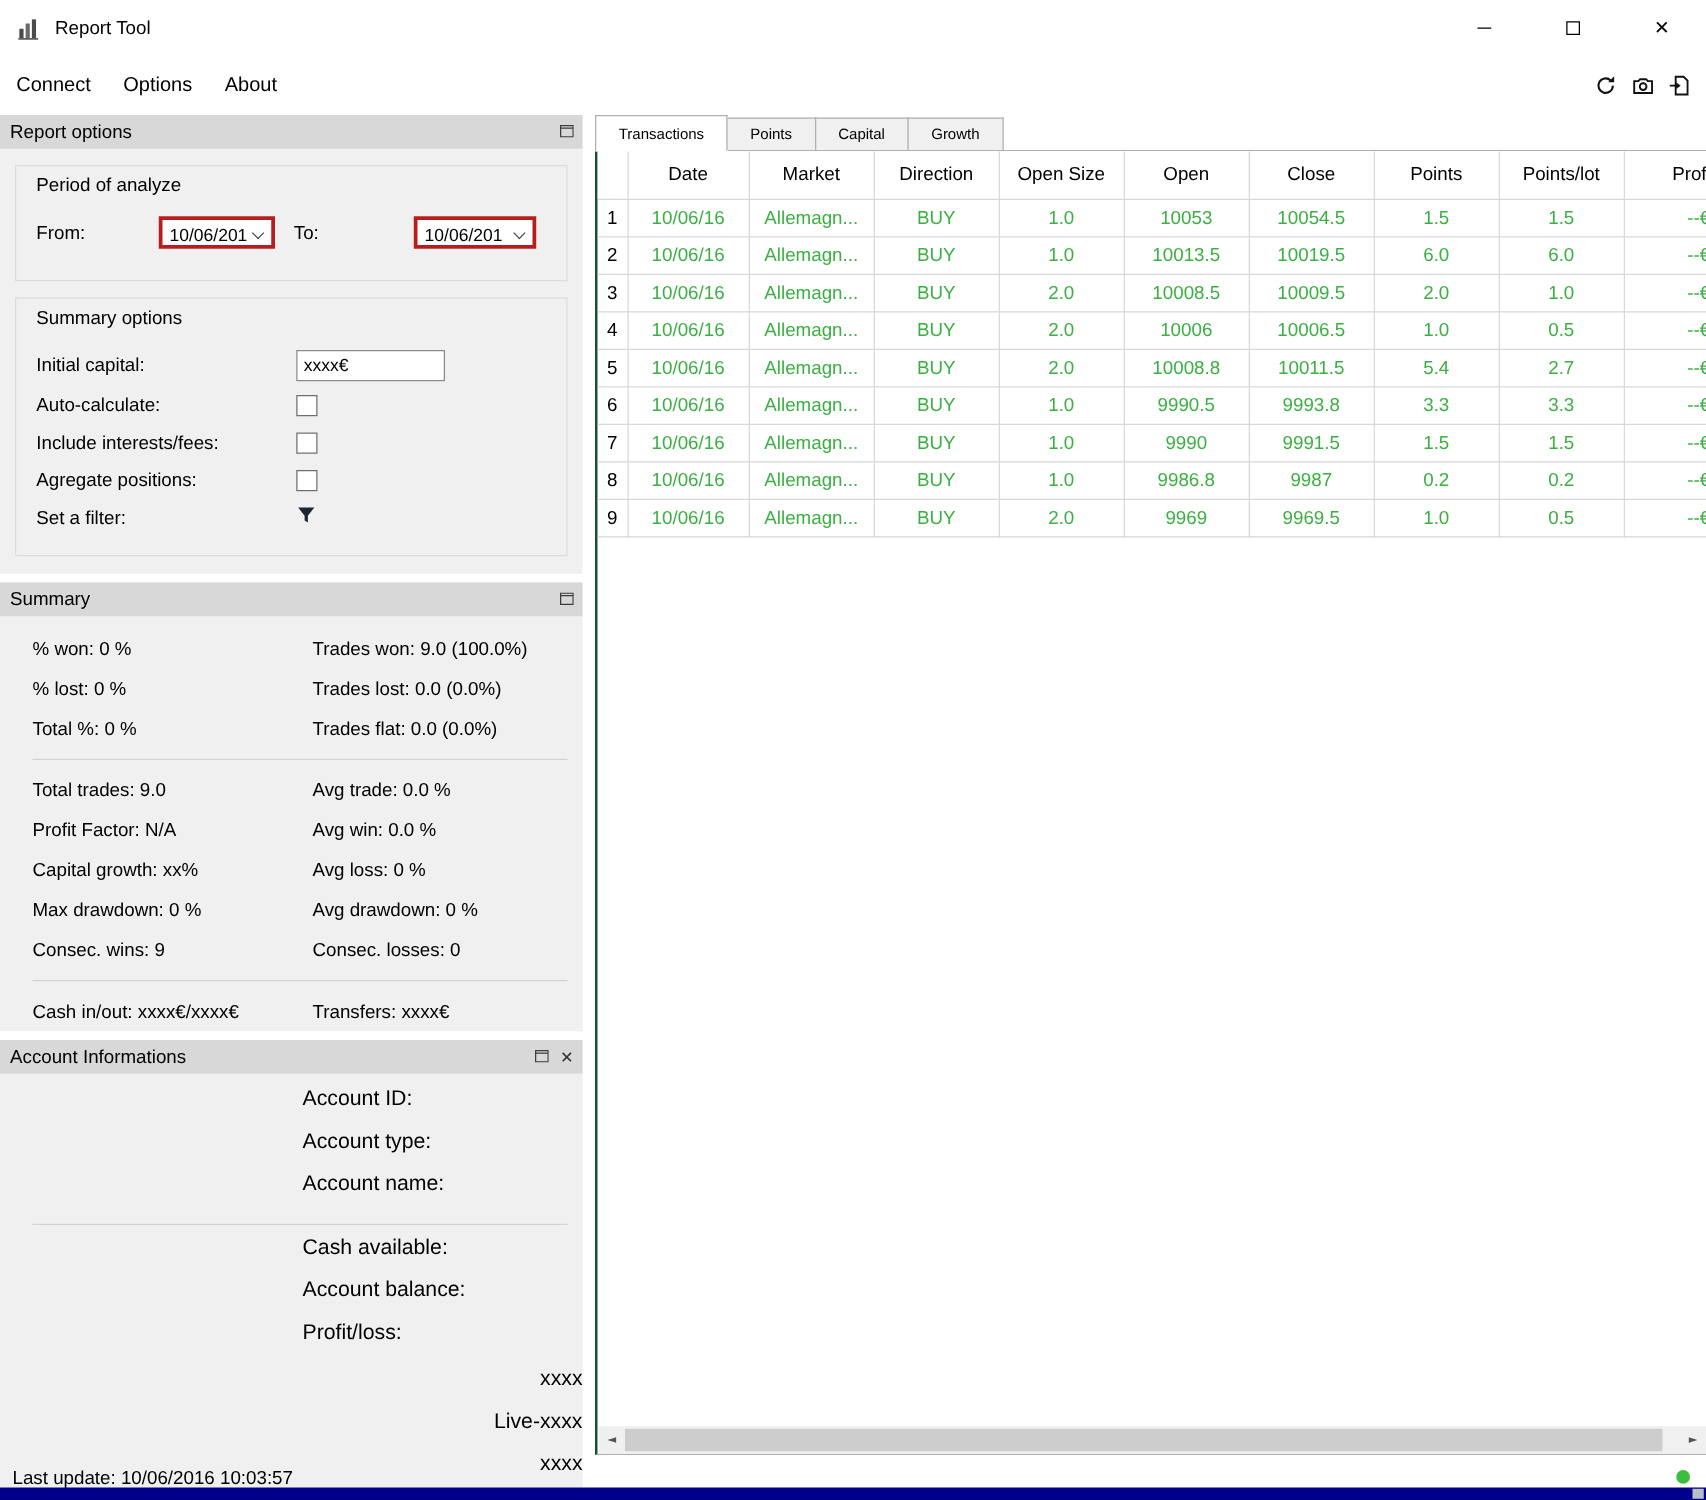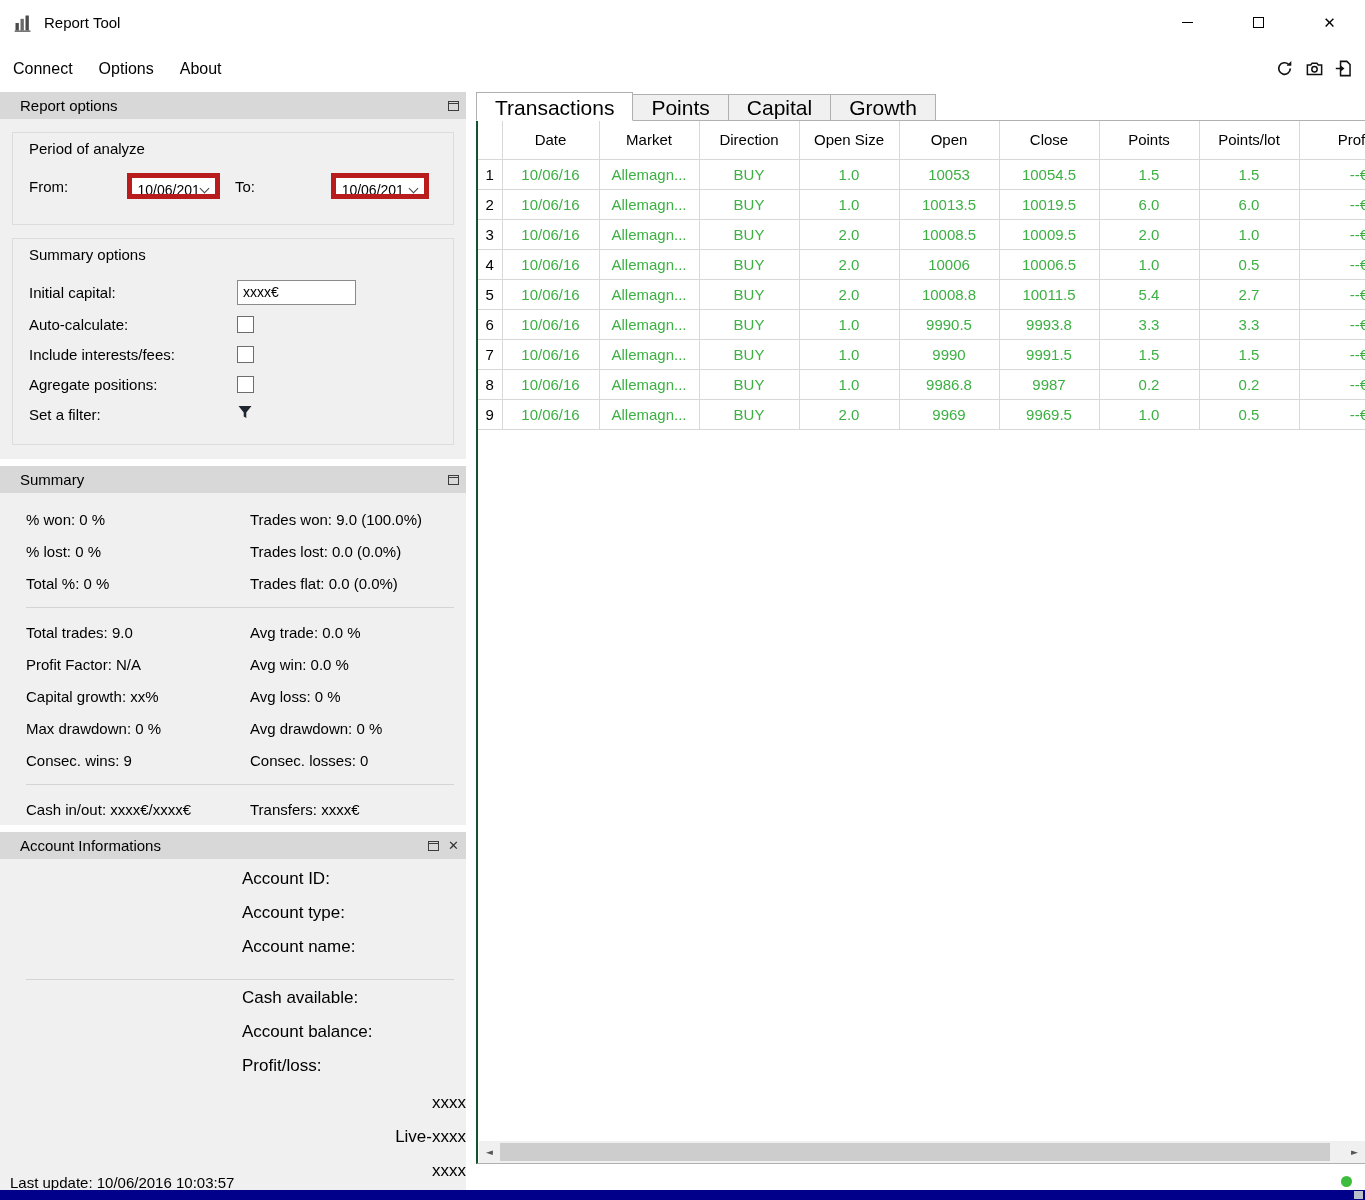--- a/index.html
+++ b/index.html
@@ -23,34 +23,34 @@
   .menu-item { padding:6px 13px; font-size:16px; cursor:default; }
   .menu-icons { margin-left:auto; margin-right:10px; display:flex; gap:9px; align-items:center; }
   .tool-icon { width:21px; height:21px; display:flex; align-items:center; justify-content:center; }
 
   
   .left-panel { position:absolute; left:0; top:92px; width:466px; height:1098px; background:#fff;
                 display:flex; flex-direction:column; gap:7px; }
   .dock { background:#f0f0f0; display:flex; flex-direction:column; }
   .dock:last-child { flex:1; }
   .dock-header { height:27px; background:#d8d8d8; display:flex; align-items:center;
-                 padding-left:20px; font-size:15px; flex:0 0 27px; }
+                 padding-left:8px; font-size:15px; flex:0 0 27px; }
   .dock-icons { margin-left:auto; margin-right:7px; display:flex; gap:9px; align-items:center; }
   .dock-x { font-size:13px; line-height:1; color:#333; }
 
   
   .groupbox { margin:13px 12px 0 12px; border:1px solid #dcdcdc; padding:7px 24px 18px 16px; }
   .groupbox.last { margin-bottom:14px; }
   .group-title { font-size:15px; margin-bottom:16px; }
   .form-row { display:flex; align-items:center; margin-bottom:7px; min-height:26px; }
   .lbl { font-size:15px; }
   .lbl.w100 { width:100px; }
   .lbl.w208 { width:208px; }
 
-  .combo { position:relative; height:26px; background:#fff; border:5px solid #b91c1c;
+  .combo { position:relative; height:26px; background:#fff; border:3px solid #b91c1c;
            font-size:14px; padding:4px 18px 0 6px; overflow:hidden; white-space:nowrap; }
   .combo.date { width:95px; }
   .combo.pct { width:119px; height:25px; border:1px solid #8a8a8a; }
   .chev { position:absolute; right:7px; top:7px; width:7px; height:7px;
           border-right:1.6px solid #444; border-bottom:1.6px solid #444; transform:rotate(45deg); }
   .tri { position:absolute; right:8px; top:10px; width:0; height:0;
          border-left:4px solid transparent; border-right:4px solid transparent; border-top:5px solid #333; }
   .txt-input { width:119px; height:25px; border:1px solid #8a8a8a; background:#fff;
                font-family:"Liberation Sans", sans-serif; font-size:14px; padding:0 5px; }
   .checkbox { width:17px; height:17px; border:1px solid #6e6e6e; background:#fff; }
@@ -66,21 +66,21 @@
 
   
   .status-text { position:absolute; left:10px; top:1174px; font-size:15px; }
   .status-dot { position:absolute; left:1341px; top:1176px; width:11px; height:11px; border-radius:50%; }
   .bottom-strip { position:absolute; left:0; top:1190px; width:1365px; height:10px; }
   .strip-grip { position:absolute; right:2px; top:1191px; width:9px; height:8px; background:#b9bfc9; }
 
   
   .right-area { position:absolute; left:476px; top:92px; width:889px; height:1072px; overflow:hidden; }
   .tabbar { display:flex; align-items:flex-end; height:29px; border-bottom:1px solid #b0b0b0; }
-  .tab { height:26px; line-height:25px; padding:0 18px; font-size:21px; background:#f0f0f0;
+  .tab { height:26px; line-height:25px; padding:0 18px; font-size:12px; background:#f0f0f0;
          border:1px solid #b0b0b0; border-bottom:none; margin-right:-1px; cursor:default;margin-top:32px; }
   .tab.active { background:#fff; height:29px; line-height:29px; position:relative; z-index:2;
                 margin-bottom:-1px; border-bottom:1px solid #fff; }
   .table-frame { position:absolute; left:0; top:29px; width:889px; height:1043px; background:#fff;
                  border-left:2px solid #14532d; border-bottom:1px solid #b0b0b0; overflow:hidden; }
   table.grid { border-collapse:collapse; table-layout:fixed; width:941px; }
   table.grid th { height:38px; font-weight:normal; font-size:15px; text-align:center; background:#fff;
                   border-right:1px solid #d8d8d8; border-bottom:1px solid #d8d8d8; }
   table.grid td { height:30px; font-size:15px; text-align:center; color:var(--green);
                   border-right:1px solid #d8d8d8; border-bottom:1px solid #d8d8d8;

